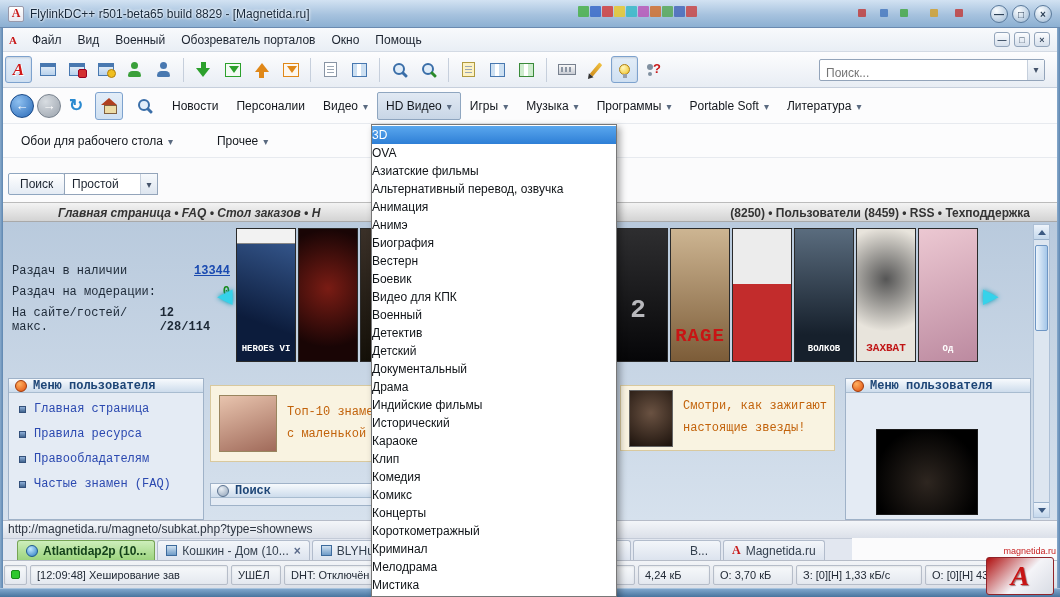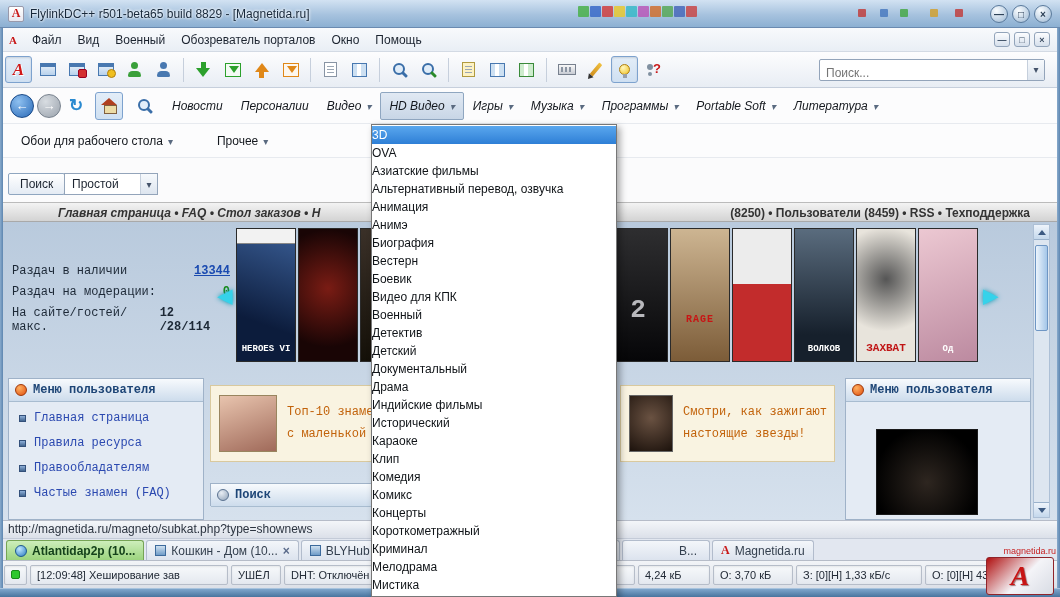--- a/index.html
+++ b/index.html
@@ -93,21 +93,21 @@
     color:#fff; font-weight:bold; font-size:13px; margin-right:3px; }
   .cbtn.back { background:radial-gradient(circle at 35% 30%,#8ec0f0,#2a6ab8); border:1px solid #1a4a88; }
   .cbtn.fwd { background:radial-gradient(circle at 35% 30%,#d8dde2,#9aa2ac); border:1px solid #78828e; }
   .cbtn.refresh { background:transparent; color:#2a8ad0; font-size:17px; }
   .sqbtn { width:28px; height:28px; border:1px solid #7da2ce; border-radius:3px;
     background:linear-gradient(#e3edf8,#cfe0f2); display:flex; align-items:center; justify-content:center; margin:0 8px 0 4px; }
   .i-home { position:relative; width:17px; height:15px; }
   .i-home::before { content:""; position:absolute; top:0; left:0; border-left:8.5px solid transparent; border-right:8.5px solid transparent; border-bottom:7px solid #b04020; }
   .i-home::after { content:""; position:absolute; top:7px; left:3px; width:11px; height:7px; background:#ecdca6; border:1px solid #806040; }
   .nav-mag { margin:0 10px 0 6px; }
-  .nav-items { display:flex; align-items:center;font-style:italic; }
+  .nav-items { display:flex; align-items:center; }
   .nav-item { padding:7px 9px; color:#14181e; display:flex; align-items:center; gap:5px; white-space:nowrap; cursor:default; }
   .chev::after { content:"▾"; font-size:10px; color:#5a6a80; }
   .nav-item.active { background:linear-gradient(#e1e9f3,#c8d6e6); border:1px solid #8fa6c0; border-radius:2px; padding:6px 8px; }
   .navrow2 { position:absolute; left:0; top:124px; width:1060px; height:34px; background:#fcfcfd;
     border-bottom:1px solid #e7eaef; display:flex; align-items:center; padding-left:12px; gap:26px; }
 
   
   .searchrow { position:absolute; left:0; top:158px; width:1060px; height:44px; background:#fbfbfc; }
   .search-btn { position:absolute; left:8px; top:15px; padding:3px 11px; border:1px solid #8fa6c0;
     background:linear-gradient(#ffffff,#e4ebf4); border-radius:2px; color:#1c2430; }
@@ -139,61 +139,61 @@
   .pp1 { background:linear-gradient(200deg,#3a5e96,#0c1c3c 70%); }
   .pp1::before { content:""; position:absolute; top:0; left:0; right:0; height:14px; background:#f2f2f2; border-bottom:1px solid #888; }
   .pp2 { background:radial-gradient(circle at 50% 45%,#7a1c14,#190505 75%); }
   .pp3 { background:linear-gradient(#3a3028,#141008); }
   .pp4 { background:linear-gradient(200deg,#54442c,#241c0c); }
   .pp5 { background:radial-gradient(circle at 50% 40%,#405a70,#101a24 80%); }
   .pp6 { background:linear-gradient(#2c2c34,#0c0c12); }
   .pp7 { background:linear-gradient(#2e2e30,#060608); }
   .pp7 .plabel { font-size:26px; color:#b8b8bc; margin-bottom:36px; }
   .pp8 { background:linear-gradient(#cdb592,#7c5c38); }
-  .pp8 .plabel { color:#c81414; font-size:10px; margin-bottom:36px; letter-spacing:1px; }
+  .pp8 .plabel { color:#c81414; font-size:19px; margin-bottom:14px; letter-spacing:1px; }
   .pp9 { background:linear-gradient(#ececec 42%,#c22c2c 42%); }
   .pp10 { background:linear-gradient(#5a6c7e,#16202c 80%); }
   .pp11 { background:radial-gradient(circle at 50% 38%,#555,#e8e4dc 60%); }
   .pp11 .plabel { color:#c01414; font-size:11px; }
   .pp12 { background:linear-gradient(160deg,#ecc8d2,#bc8aa0); }
 
   .panel { background:#e4ebf4; border:1px solid #9fb2c8; position:absolute; }
-  .panel-header { height:23px; display:flex; align-items:center; gap:6px; padding:0 6px;
+  .panel-header { height:14px; display:flex; align-items:center; gap:6px; padding:0 6px;
     background:linear-gradient(#f7fafd,#cddcec); border-bottom:1px solid #a8bcd0; color:#1d4576; font-weight:bold; }
   .ph-icon { width:12px; height:12px; border-radius:50%; background:radial-gradient(circle at 35% 30%,#ffb060,#e05010); border:1px solid #a03808; }
   .ph-icon.gray { background:radial-gradient(circle at 35% 30%,#e8eef4,#8fa2b8); border-color:#5a7290; }
   .panel-left { left:8px; top:156px; width:196px; height:142px; }
   .menu-links { padding:9px 10px; display:flex; flex-direction:column; gap:11px; }
   .menu-link { display:flex; gap:8px; align-items:center; color:#2b49b0; cursor:default; white-space:nowrap; }
   .bullet { width:7px; height:7px; background:linear-gradient(#8fb0d8,#41648f); border:1px solid #33507a; flex:0 0 auto; }
   .banner { background:#f9f3e1; border:1px solid #d9c99e; position:absolute; display:flex; align-items:center; gap:10px; padding:8px; }
   .banner1 { left:210px; top:163px; width:392px; height:77px; }
   .thumb1 { width:58px; height:57px; background:linear-gradient(160deg,#e8c4ae,#a06a5a); border:1px solid #99855f; flex:0 0 auto; }
   .btext { color:#c2620a; line-height:1.8; white-space:nowrap; }
   .search-panel { left:210px; top:261px; width:392px; height:23px; }
-  .banner2 { left:620px; top:163px; width:215px; height:77px; }
+  .banner2 { left:620px; top:163px; width:215px; height:66px; }
   .thumb2 { width:44px; height:57px; background:radial-gradient(circle at 50% 40%,#6a5242,#1c120c); border:1px solid #666; flex:0 0 auto; }
   .panel-right { left:845px; top:156px; width:186px; height:142px; }
   .dark-img { position:absolute; left:30px; top:50px; width:102px; height:86px;
     background:radial-gradient(ellipse at 50% 62%,#2e2620,#000 75%); border:1px solid #1a1a1a; }
 
   .scroll { position:absolute; left:1033px; top:2px; width:17px; height:294px; background:#dde6f0; border:1px solid #adc0d6; }
   .sc-btn { position:absolute; left:0; width:15px; height:15px; background:linear-gradient(#eef4fb,#c4d8ec);
     border-bottom:1px solid #9ab2cc; display:flex; align-items:center; justify-content:center; }
   .sc-btn.down { bottom:0; border-bottom:0; border-top:1px solid #9ab2cc; }
   .tri-up { border-left:4px solid transparent; border-right:4px solid transparent; border-bottom:5px solid #3c5a82; }
   .tri-down { border-left:4px solid transparent; border-right:4px solid transparent; border-top:5px solid #3c5a82; }
   .sc-thumb { position:absolute; left:1px; top:20px; width:13px; height:86px;
     background:linear-gradient(90deg,#ecf4fc,#a4c6e8); border:1px solid #6e96c4; border-radius:2px; }
 
   
   .urlbar { position:absolute; left:0; top:520px; width:1060px; height:18px;
     background:linear-gradient(#f4f6f9,#dbe0e9); border-top:1px solid #b6bcc8; line-height:17px; padding-left:8px; color:#2c3440; }
-  .tabbar { position:absolute; left:0; top:538px; width:1060px; height:22px; background:#e2e7f0;
-    border-top:1px solid #c4cbd8; display:flex; align-items:flex-end; padding-left:6px; }
+  .tabbar { position:absolute; left:0; top:538px; width:852px; height:22px; background:#e2e7f0;
+    border-top:1px solid #c4cbd8; display:flex; align-items:flex-end; padding-left:17px; }
   .tab { display:flex; align-items:center; gap:5px; padding:0 8px; height:20px; margin-right:2px;
     border:1px solid #b2bccc; border-bottom:0; background:linear-gradient(#f3f6fa,#dce3ee);
     border-radius:3px 3px 0 0; color:#333f4e; white-space:nowrap; cursor:default; }
   .tab.active { background:linear-gradient(#cdeebb,#9cd47e); border-color:#76a455; font-weight:bold; color:#14421a; }
   .fav-globe { width:12px; height:12px; border-radius:50%; background:radial-gradient(circle at 35% 30%,#bfe8ff,#2a7ac0); border:1px solid #1d5a90; flex:0 0 auto; }
   .fav-win { width:11px; height:11px; background:linear-gradient(#cfe0f0,#6f9cc8); border:1px solid #3c6a9c; flex:0 0 auto; }
   .fav-a { color:#c81818; font-weight:bold; font-family:"Liberation Serif",serif; }
   .tclose::after { content:"×"; color:#5a6a8a; font-weight:bold; font-size:12px; }
   .statusbar { position:absolute; left:0; top:560px; width:1060px; height:28px;
     background:linear-gradient(#f2f4f7,#dce0e8); border-top:1px solid #b6bcc8;

